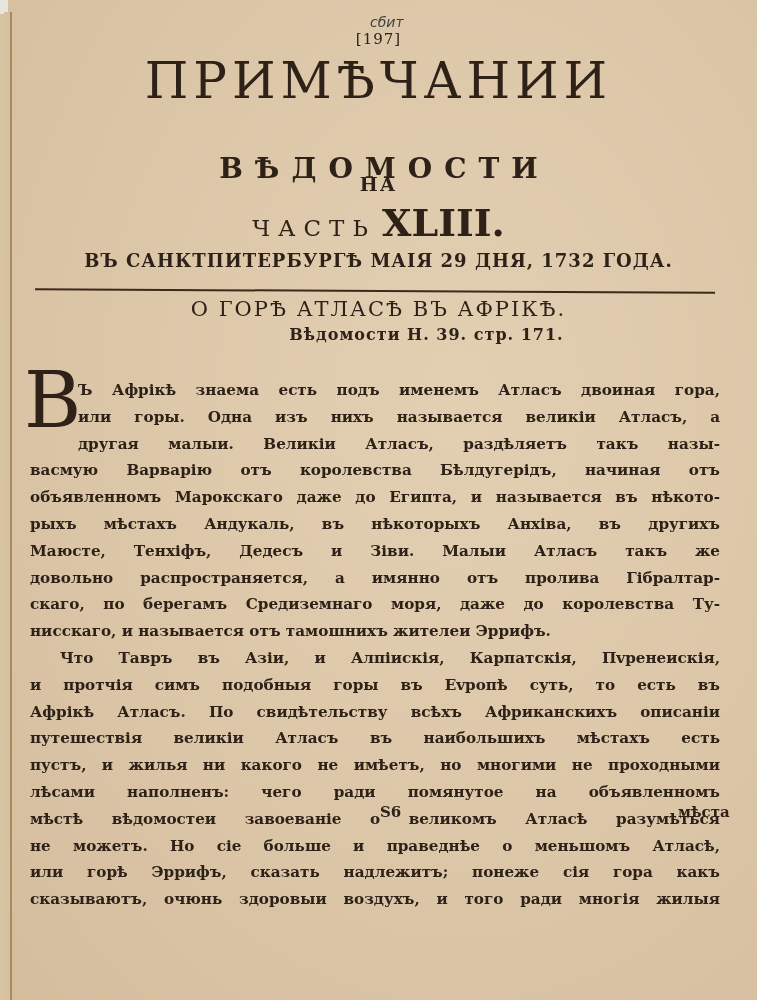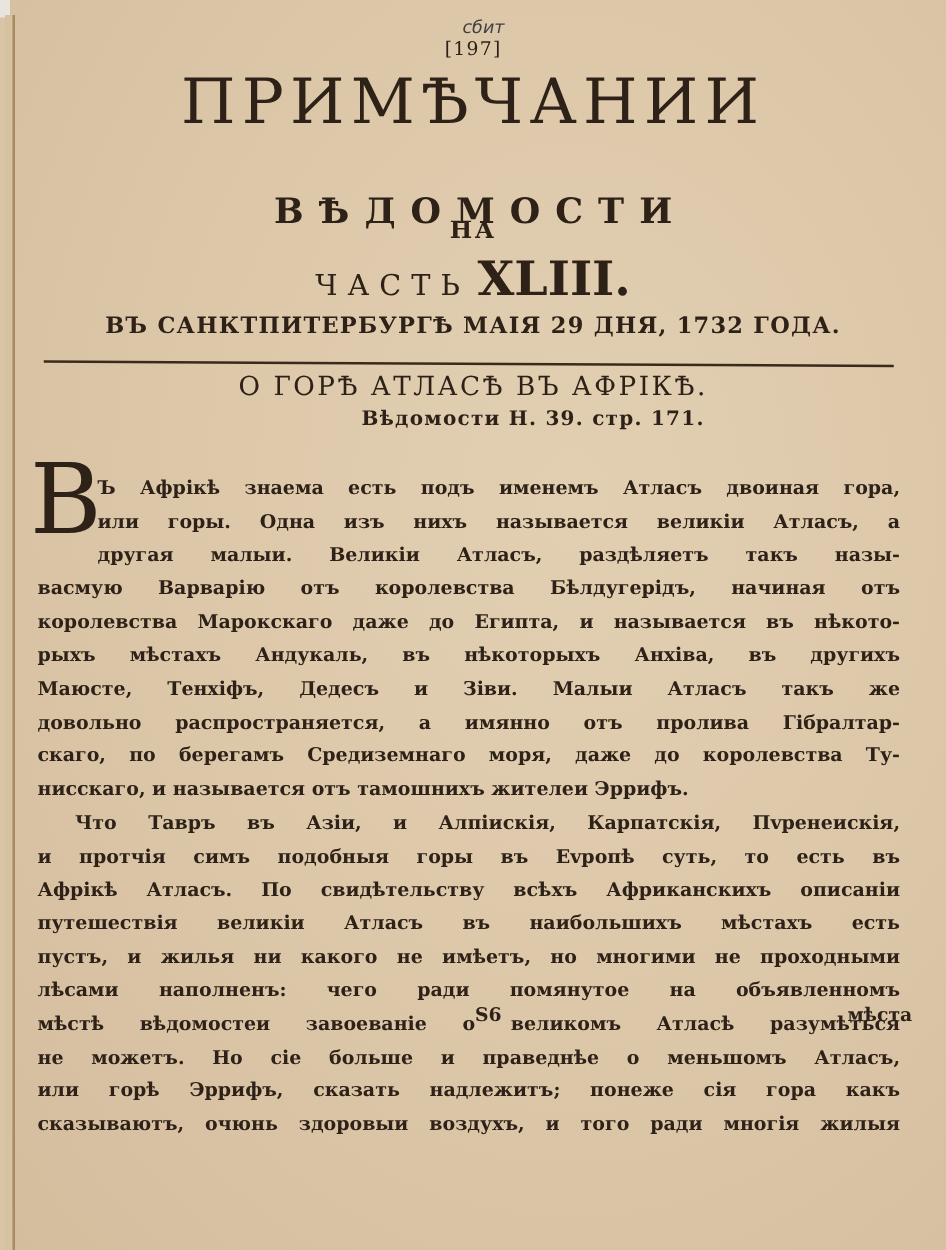--- a/index.html
+++ b/index.html
@@ -93,34 +93,34 @@
 <div class="heading">О ГОРѢ АТЛАСѢ ВЪ АФРІКѢ.</div>
 <div class="ref">Вѣдомости Н. 39. стр. 171.</div>
 
 <div class="dropcap">В</div>
 
 <div class="body-text">
   <span class="line indent-cap">Ъ Афрікѣ знаема есть подъ именемъ Атласъ двоиная гора,</span>
   <span class="line indent-cap">или горы.  Одна изъ нихъ называется великіи Атласъ, а</span>
   <span class="line indent-cap">другая малыи.  Великіи Атласъ, раздѣляетъ такъ назы-</span>
   <span class="line">васмую Варварію отъ королевства Бѣлдугерідъ, начиная отъ</span>
-  <span class="line">королевства Марокскаго даже до Египта, и называется въ нѣкото-</span>
+  <span class="line">объявленномъ Марокскаго даже до Египта, и называется въ нѣкото-</span>
   <span class="line">рыхъ мѣстахъ Андукаль, въ нѣкоторыхъ Анхіва, въ другихъ</span>
   <span class="line">Маюсте, Тенхіфъ, Дедесъ и Зіви.  Малыи Атласъ такъ же</span>
   <span class="line">довольно распространяется, а имянно отъ пролива Гібралтар-</span>
   <span class="line">скаго, по берегамъ Средиземнаго моря, даже до королевства Ту-</span>
   <span class="line last">нисскаго, и называется отъ тамошнихъ жителеи Эррифъ.</span>
   <span class="line para">Что Тавръ въ Азіи, и Алпіискія, Карпатскія, Пvренеискія,</span>
   <span class="line">и протчія симъ подобныя горы въ Еvропѣ суть, то есть въ</span>
   <span class="line">Афрікѣ Атласъ.  По свидѣтельству всѣхъ Африканскихъ описаніи</span>
   <span class="line">путешествія великіи Атласъ въ наибольшихъ мѣстахъ есть</span>
   <span class="line">пустъ, и жилья ни какого не имѣетъ, но многими не проходными</span>
   <span class="line">лѣсами наполненъ:  чего ради помянутое на объявленномъ</span>
   <span class="line">мѣстѣ вѣдомостеи завоеваніе о великомъ Атласѣ разумѣться</span>
-  <span class="line">не можетъ.  Но сіе больше и праведнѣе о меньшомъ Атласъ,</span>
+  <span class="line">не можетъ.  Но сіе больше и праведнѣе о меньшомъ Атласѣ,</span>
   <span class="line">или горѣ Эррифъ, сказать надлежитъ; понеже сія гора какъ</span>
   <span class="line">сказываютъ, очюнь здоровыи воздухъ, и того ради многія жилыя</span>
 </div>
 
 <div class="catch">
   <span class="sig">S6</span>
   <span class="catchword">мѣста</span>
 </div>
 
 </body></html>

